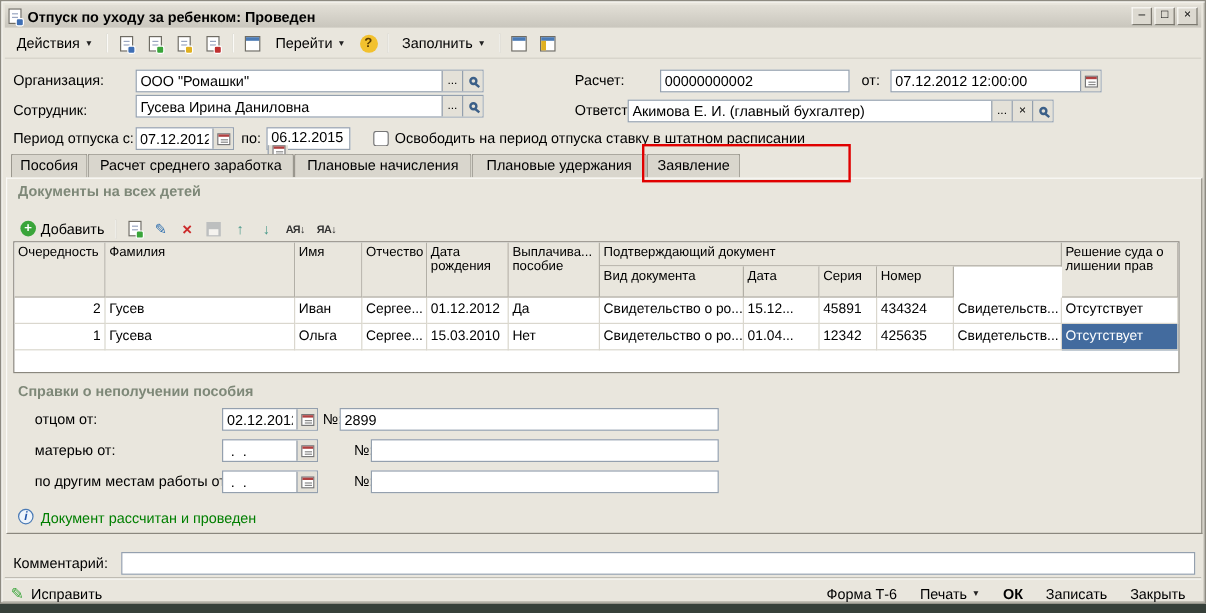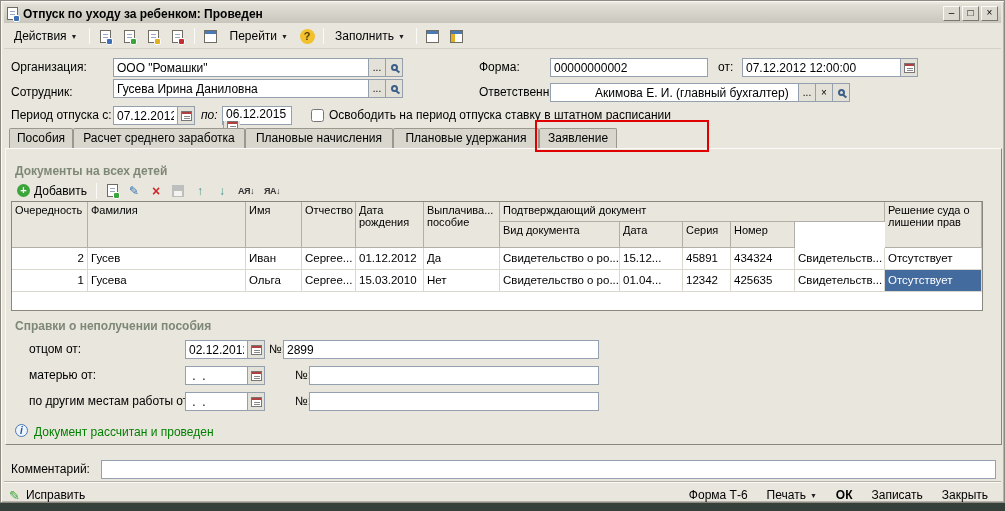--- a/index.html
+++ b/index.html
@@ -186,77 +186,77 @@
   </div>
 
   <span class="lbl" style="left:10px;top:57px;">Организация:</span>
   <div class="ctl" style="left:112px;top:57px;width:290px;">
     <input value="ООО &quot;Ромашки&quot;" style="">
     <span class="btn-inline">...</span>
     <span class="btn-inline">
         <span class="ic-lens"></span>
       </span>
   </div>
-  <span class="lbl" style="left:478px;top:57px;">Форма:</span>
+  <span class="lbl" style="left:478px;top:57px;">Расчет:</span>
   <div class="ctl" style="left:549px;top:57px;width:158px;">
     <input value="00000000002" style="">
   </div>
   <span class="lbl" style="left:717px;top:57px;">от:</span>
   <div class="ctl" style="left:741px;top:57px;width:176px;">
     <input value="07.12.2012 12:00:00" style="">
     <span class="btn-inline">
         <span class="ic-cal"></span>
       </span>
   </div>
 
   <span class="lbl" style="left:10px;top:82px;">Сотрудник:</span>
   <div class="ctl" style="left:112px;top:78px;width:290px;">
     <input value="Гусева Ирина Даниловна" style="">
     <span class="btn-inline">...</span>
     <span class="btn-inline">
         <span class="ic-lens"></span>
       </span>
   </div>
   <span class="lbl" style="left:478px;top:82px;">Ответственный:</span>
-  <div class="ctl" style="left:549px;top:82px;width:300px;padding-left:41px;">
+  <div class="ctl" style="left:522px;top:82px;width:355px;">
     <input value="Акимова Е. И. (главный бухгалтер)" style="">
     <span class="btn-inline">...</span>
     <span class="btn-inline">×</span>
     <span class="btn-inline">
         <span class="ic-lens"></span>
       </span>
   </div>
 
   <span class="lbl" style="left:10px;top:105px;">Период отпуска с:</span>
   <div class="ctl" style="left:112px;top:105px;width:82px;">
     <input value="07.12.2012" style="">
     <span class="btn-inline">
         <span class="ic-cal"></span>
       </span>
   </div>
-  <span class="lbl" style="left:200px;top:105px;font-style:italic;">по:</span>
+  <span class="lbl" style="left:200px;top:105px;">по:</span>
   <div class="ctl" style="left:221px;top:105px;width:70px;flex-direction:column;">
     <input value="06.12.2015" style="">
     <span class="btn-inline">
         <span class="ic-cal"></span>
       </span>
   </div>
   <input type="checkbox" class="cbx" style="left: 310px; top: 108px;">
   <span class="lbl" style="left:328px;top:105px;">Освободить на период отпуска ставку в штатном расписании</span>
 
   <span class="tab" style="left:8px;width:64px;">Пособия</span>
   <span class="tab" style="left:72px;width:172px;">Расчет среднего заработка</span>
   <span class="tab" style="left:244px;width:148px;">Плановые начисления</span>
   <span class="tab" style="left:392px;width:146px;">Плановые удержания</span>
   <span class="tab" style="left:538px;width:78px;">Заявление</span>
   <div class="annotation"></div>
 
   <div class="panel">
 
-    <span class="group-label" style="left:9px;top:15px;">Документы на всех детей</span>
+    <span class="group-label" style="left:9px;top:3px;">Документы на всех детей</span>
 
     <div class="grid-toolbar">
       <button class="gt-btn">
         <span class="ic-addcircle">+</span>
         <span>Добавить</span>
       </button>
       <span class="tb-sep"></span>
       <button class="gt-btn">
           <span class="ic-doc">
             <i class="l1"></i>

